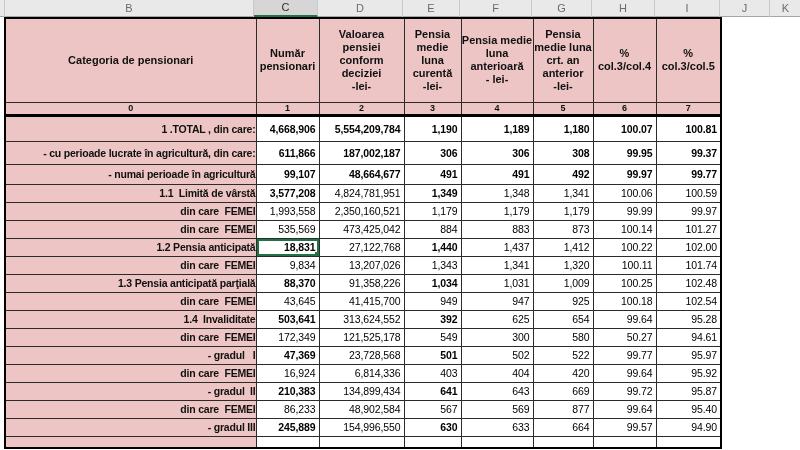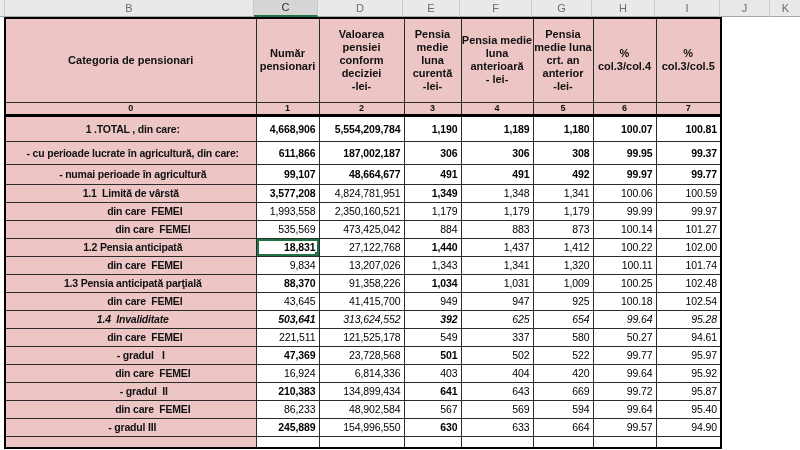--- a/index.html
+++ b/index.html
@@ -25,21 +25,21 @@
 
   
   table{position:absolute;left:4px;top:17px;border-collapse:collapse;table-layout:fixed;
     background:#fff;border:2px solid #000;}
   th,td{border:1px solid var(--grid);overflow:hidden;}
   thead th{background:var(--pink);font-weight:bold;font-size:11px;line-height:13px;
     white-space:pre-line;vertical-align:middle;text-align:center;color:#111;}
   #header-row th{height:84px;}
   #index-row th{height:13px;font-size:9px;line-height:9px;border-bottom:3px solid #000;
     font-weight:bold;}
-  td.lbl{background:var(--pink);font-weight:bold;text-align:center;white-space:pre;
+  td.lbl{background:var(--pink);font-weight:bold;text-align:right;white-space:pre;
     font-size:10.5px;letter-spacing:-0.2px;color:#111;vertical-align:middle;}
   td.num{background:#fff;text-align:right;padding-right:3px;font-size:10.5px;
     letter-spacing:-0.1px;color:#000;vertical-align:middle;white-space:nowrap;}
   td.num.b{font-weight:bold;}
   td.sel{box-shadow:inset 0 0 0 2px var(--green);position:relative;}
   td.sel::after{content:"";position:absolute;right:0;bottom:0;width:4px;height:4px;
     background:var(--green);}
   td.fill{background:#fff;}
 </style>
 </head>
@@ -204,36 +204,36 @@
         <tr style="height: 18px;">
           <td class="lbl" style="padding-left: 28px;">din care  FEMEI</td>
           <td class="num">43,645</td>
           <td class="num">41,415,700</td>
           <td class="num">949</td>
           <td class="num">947</td>
           <td class="num">925</td>
           <td class="num">100.18</td>
           <td class="num">102.54</td>
         </tr>
-        <tr style="height: 18px; font-style: italic;">
+        <tr style="height: 18px;">
           <td class="lbl" style="padding-left: 4px;">1.4  Invaliditate</td>
           <td class="num b">503,641</td>
           <td class="num">313,624,552</td>
           <td class="num b">392</td>
           <td class="num">625</td>
           <td class="num">654</td>
           <td class="num">99.64</td>
           <td class="num">95.28</td>
         </tr>
         <tr style="height: 18px;">
           <td class="lbl" style="padding-left: 28px;">din care  FEMEI</td>
-          <td class="num">221,511</td>
+          <td class="num">172,349</td>
           <td class="num">121,525,178</td>
           <td class="num">549</td>
-          <td class="num">337</td>
+          <td class="num">300</td>
           <td class="num">580</td>
           <td class="num">50.27</td>
           <td class="num">94.61</td>
         </tr>
         <tr style="height: 18px;">
           <td class="lbl" style="padding-left: 20px;">- gradul   I</td>
           <td class="num b">47,369</td>
           <td class="num">23,728,568</td>
           <td class="num b">501</td>
           <td class="num">502</td>
@@ -260,21 +260,21 @@
           <td class="num">669</td>
           <td class="num">99.72</td>
           <td class="num">95.87</td>
         </tr>
         <tr style="height: 18px;">
           <td class="lbl" style="padding-left: 44px;">din care  FEMEI</td>
           <td class="num">86,233</td>
           <td class="num">48,902,584</td>
           <td class="num">567</td>
           <td class="num">569</td>
-          <td class="num">594</td>
+          <td class="num">877</td>
           <td class="num">99.64</td>
           <td class="num">95.40</td>
         </tr>
         <tr style="height: 18px;">
           <td class="lbl" style="padding-left: 3px;">- gradul III</td>
           <td class="num b">245,889</td>
           <td class="num">154,996,550</td>
           <td class="num b">630</td>
           <td class="num">633</td>
           <td class="num">664</td>

